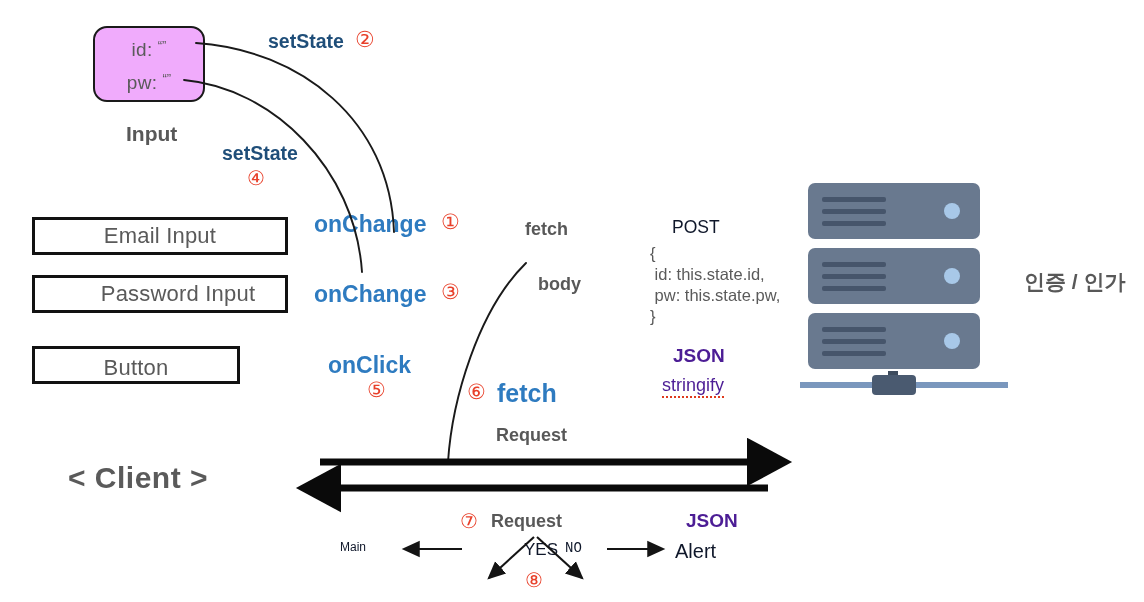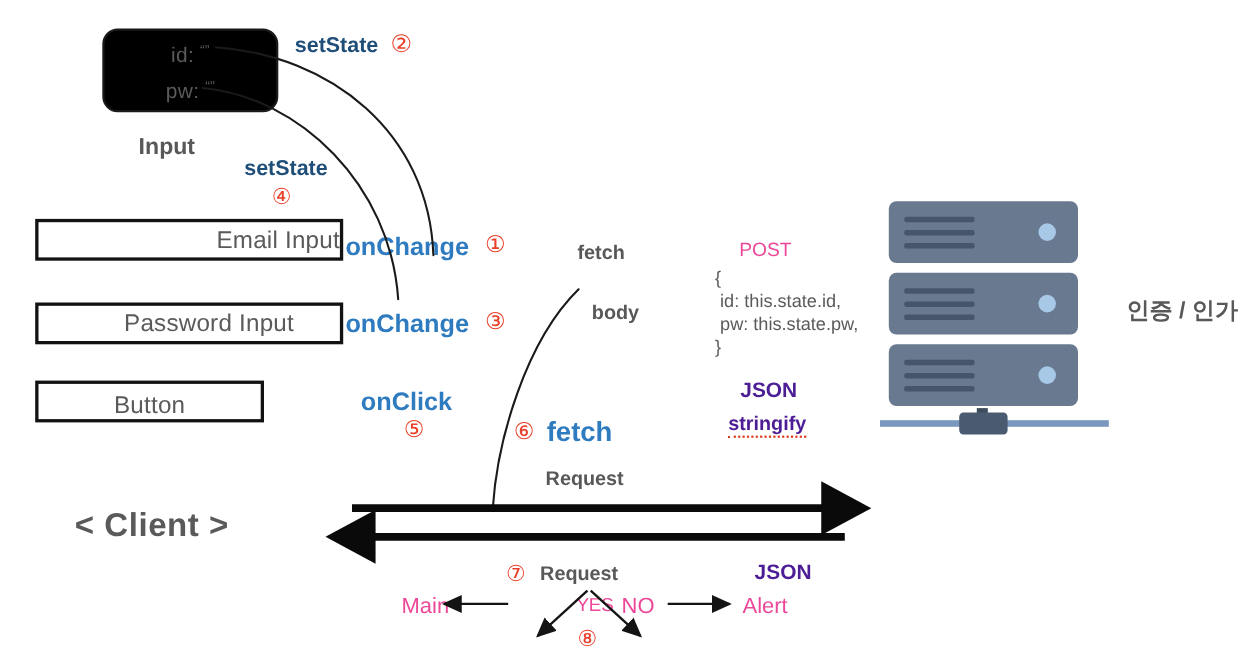--- a/index.html
+++ b/index.html
@@ -16,21 +16,21 @@
     position: relative;
     width: 1144px;
     height: 602px;
     background: #ffffff;
     overflow: hidden;
   }
   .abs { position: absolute; }
 
   
   .txt-grey-reg {
-    color: #ec4899;
+    color: #0f172a;
     font-weight: 400;
     white-space: nowrap;
   }
   .txt-grey-bold {
     color: #585858;
     font-weight: bold;
     white-space: nowrap;
   }
   .txt-navy {
     color: #1f4e79;
@@ -50,25 +50,25 @@
   .circ-num {
     color: #e8402a;
     font-weight: 400;
     white-space: nowrap;
   }
 
   
   #state-box {
     left: 93px;
     top: 26px;
-    width: 160px;
+    width: 112px;
     height: 76px;
     border: 2.5px solid #1a1a1a;
     border-radius: 14px;
-    background: #000000;
+    background: #f0abfc;
     box-sizing: border-box;
   }
   .state-row {
     position: absolute;
     left: 0;
     width: 100%;
     text-align: center;
     color: #5a5a5a;
     font-size: 19px;
     white-space: nowrap;
@@ -198,24 +198,24 @@
     </div>
   </div>
   <div class="abs txt-grey-bold" style="left:126px; top:122px; font-size:21px;">Input</div>
 
   <div class="abs txt-navy" style="left:268px; top:30px; font-size:19.5px;">setState</div>
   <div class="abs circ-num" style="left:355px; top:27px; font-size:22px;">②</div>
 
   <div class="abs txt-navy" style="left:222px; top:142px; font-size:19.5px;">setState</div>
   <div class="abs circ-num" style="left:247px; top:166px; font-size:20px;">④</div>
 
-  <div class="field-box" style="left:32px; top:199px; width:280px; height:38px;justify-content:flex-end;">
+  <div class="field-box" style="left:32px; top:217px; width:256px; height:38px;">
     <span>Email Input</span>
   </div>
-  <div class="field-box" style="left:32px; top:275px; width:280px; height:38px;padding-left:36px;">
+  <div class="field-box" style="left:32px; top:275px; width:256px; height:38px;padding-left:36px;">
     <span>Password Input</span>
   </div>
   <div class="field-box" style="left:32px; top:346px; width:208px; height:38px;align-items:flex-end;">
     <span>Button</span>
   </div>
 
   <div class="abs txt-blue" style="left:314px; top:211px; font-size:23px;">onChange</div>
   <div class="abs circ-num" style="left:441px; top:210px; font-size:21px;">①</div>
 
   <div class="abs txt-blue" style="left:314px; top:281px; font-size:23px;">onChange</div>
@@ -230,21 +230,21 @@
   <div class="abs txt-grey-bold" style="left:525px; top:219px; font-size:18px;">fetch</div>
   <div class="abs txt-grey-bold" style="left:538px; top:274px; font-size:18px;">body</div>
 
   <div class="abs txt-grey-reg" id="post-label">POST</div>
   <div class="abs" id="json-block">{
  id: this.state.id,
  pw: this.state.pw,
 }</div>
 
   <div class="abs txt-red" style="left:673px; top:345px; font-size:19px;">JSON</div>
-  <div class="abs txt-red" style="left:662px; top:375px; font-size:18px; font-weight:700;">
+  <div class="abs txt-red" style="left:662px; top:375px; font-size:18px; font-weight:400;">
     <span id="stringify">stringify</span>
   </div>
 
   <div class="abs" id="server-illo">
     <div class="rack" style="top:0px;">
       <span class="ln" style="top:14px;"></span>
       <span class="ln" style="top:26px;"></span>
       <span class="ln" style="top:38px;"></span>
       <span class="dot"></span>
     </div>
@@ -265,23 +265,23 @@
     <div id="server-plug"></div>
   </div>
   <div class="abs txt-grey-bold" style="left:1024px; top:268px; font-size:21px;">인증 / 인가</div>
 
   <div class="abs txt-grey-bold" style="left:496px; top:425px; font-size:18px;">Request</div>
 
   <div class="abs circ-num" style="left:460px; top:509px; font-size:20px;">⑦</div>
   <div class="abs txt-grey-bold" style="left:491px; top:511px; font-size:18px;">Request</div>
   <div class="abs txt-red" style="left:686px; top:510px; font-size:19px;">JSON</div>
 
-  <div class="abs txt-grey-reg" style="left:340px; top:540px; font-size:20px;margin-left:25px;">Main</div>
+  <div class="abs txt-grey-reg" style="left:340px; top:540px; font-size:12px;">Main</div>
   <div class="abs txt-grey-reg" style="left:482px; top:540px; font-size:17px;margin-left:42px;">YES</div>
-  <div class="abs txt-grey-reg" style="left:565px; top:540px; font-size:20px;">NO</div>
+  <div class="abs txt-grey-reg" style="left:565px; top:540px; font-size:14px;font-family:Liberation Mono, monospace;">NO</div>
   <div class="abs txt-grey-reg" style="left:675px; top:540px; font-size:20px;">Alert</div>
   <div class="abs circ-num" style="left:525px; top:568px; font-size:20px;">⑧</div>
 
   <div class="abs section-label" style="left:68px; top:461px;">&lt; Client &gt;</div>
 
   <svg class="overlay" viewBox="0 0 1144 602">
     <defs>
       <marker id="fatArrowR" markerWidth="7" markerHeight="7" refX="2.2" refY="3.5" orient="auto" markerUnits="strokeWidth">
         <path d="M0,0 L6.5,3.5 L0,7 z" fill="#0a0a0a"></path>
       </marker>

